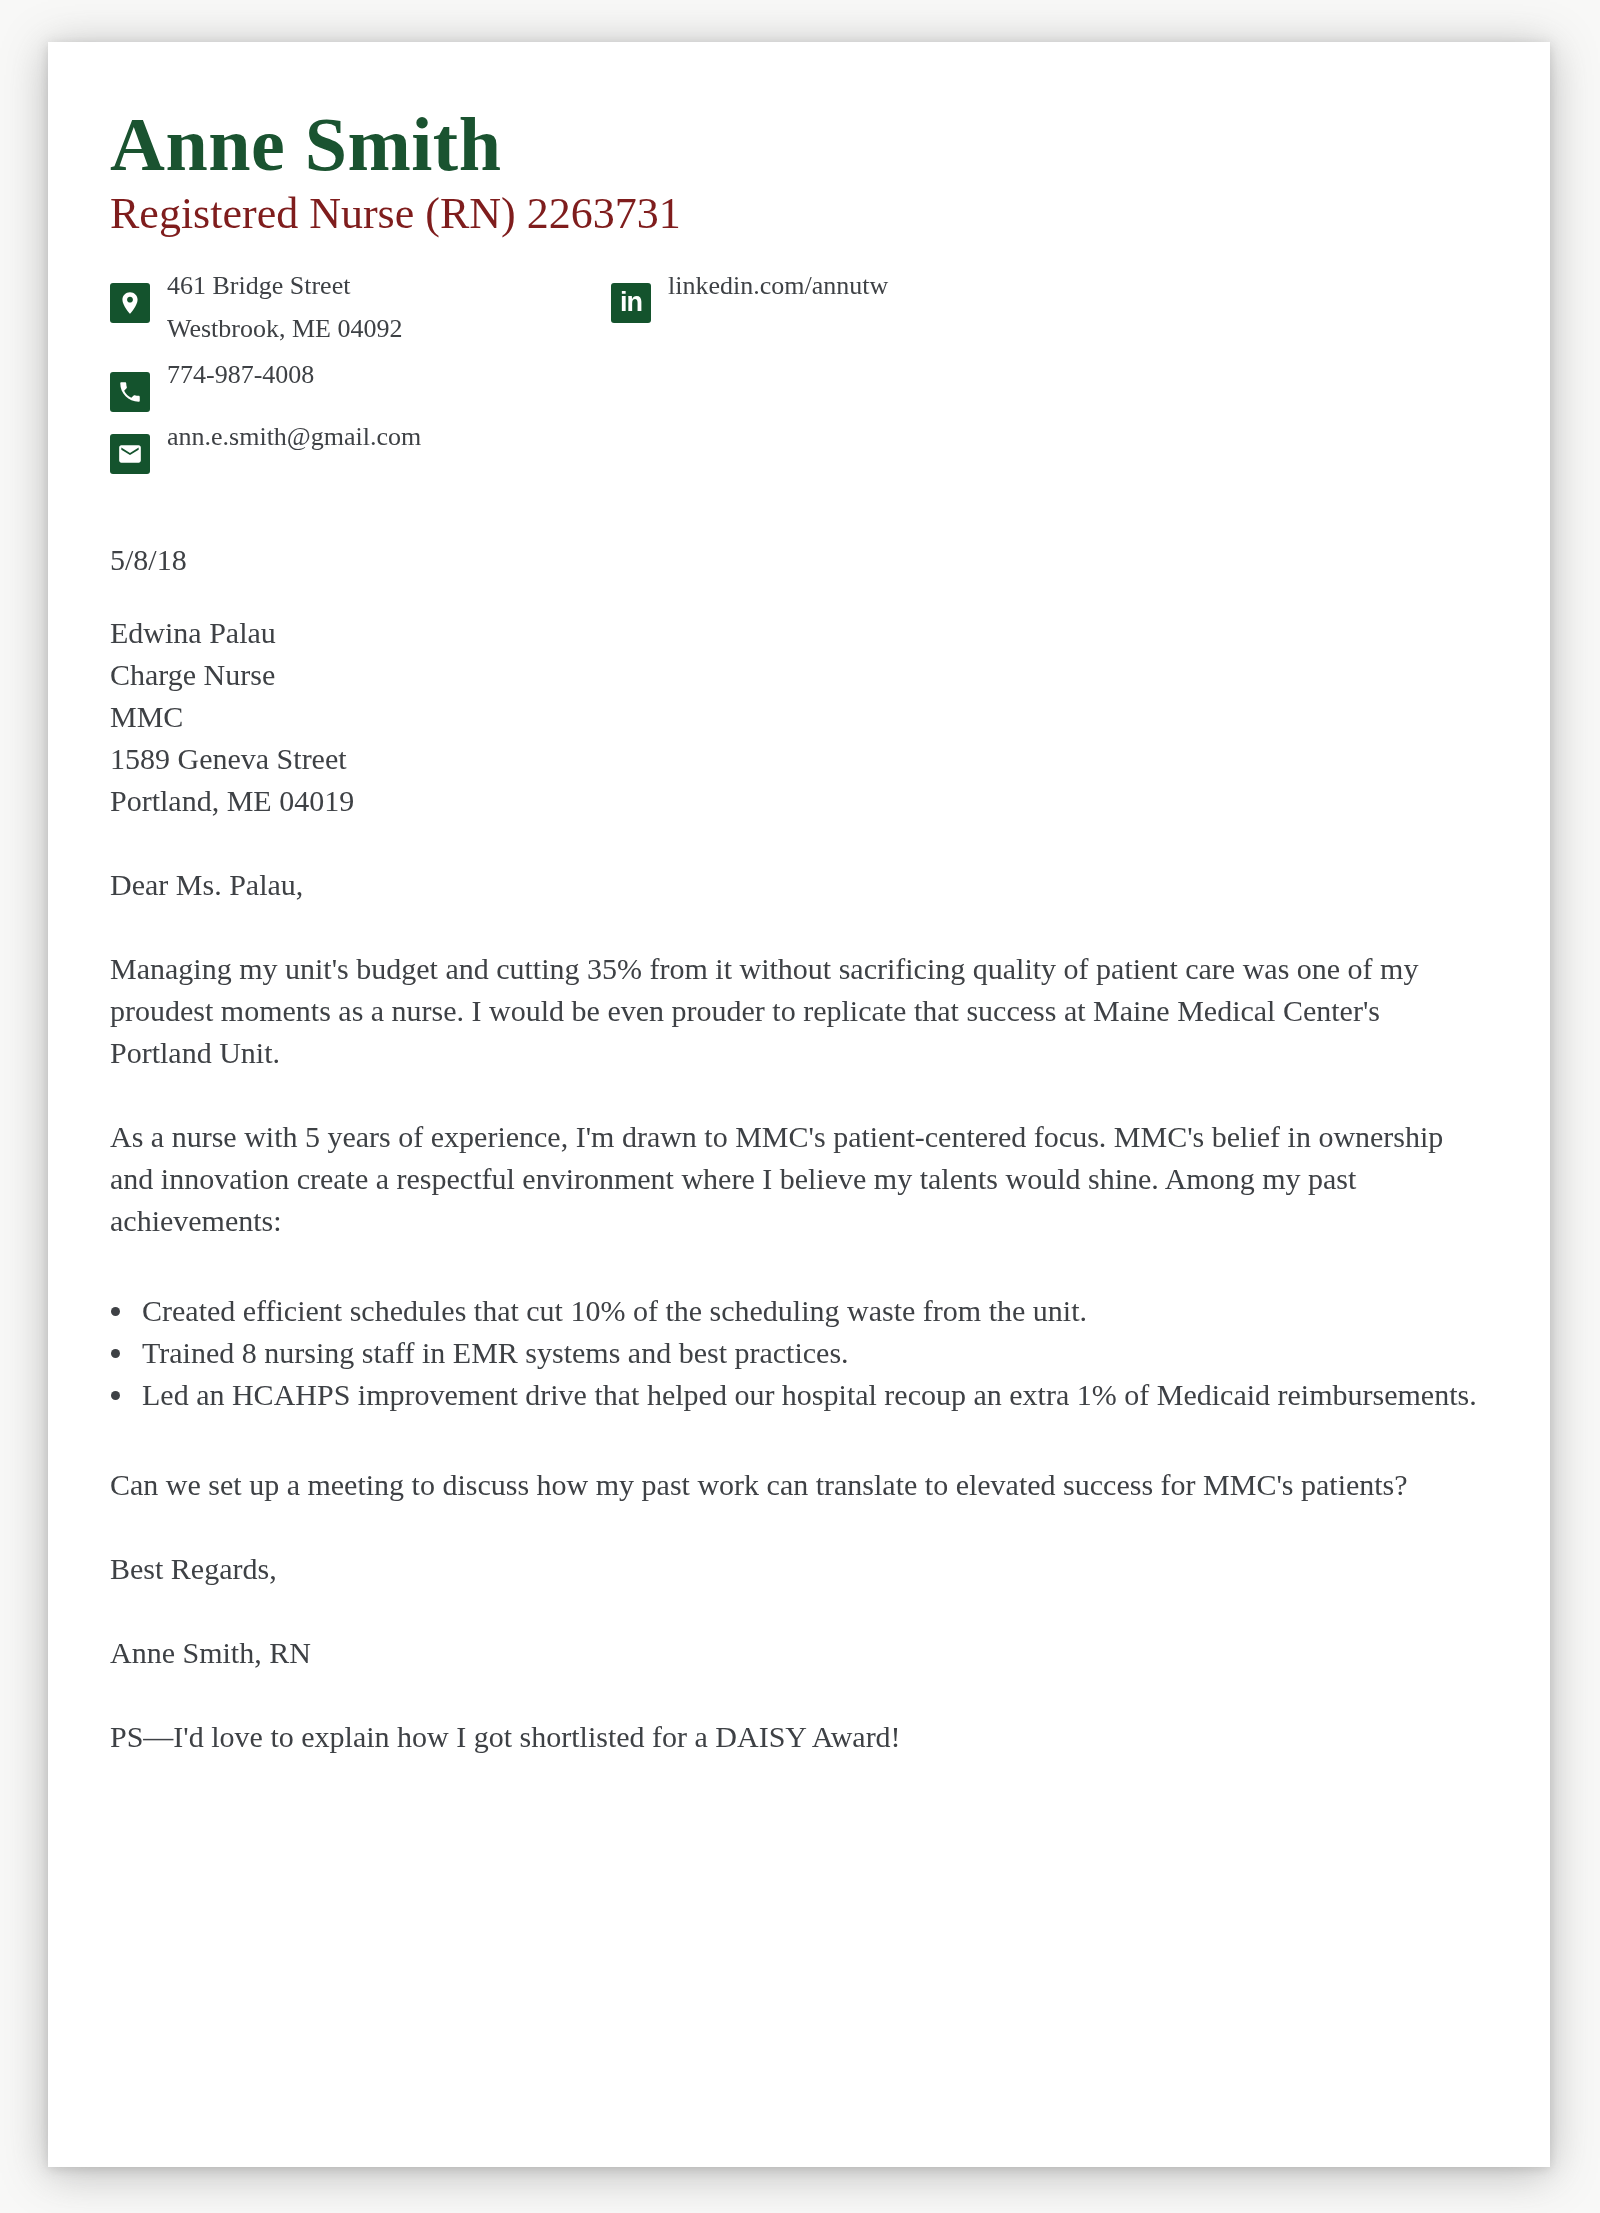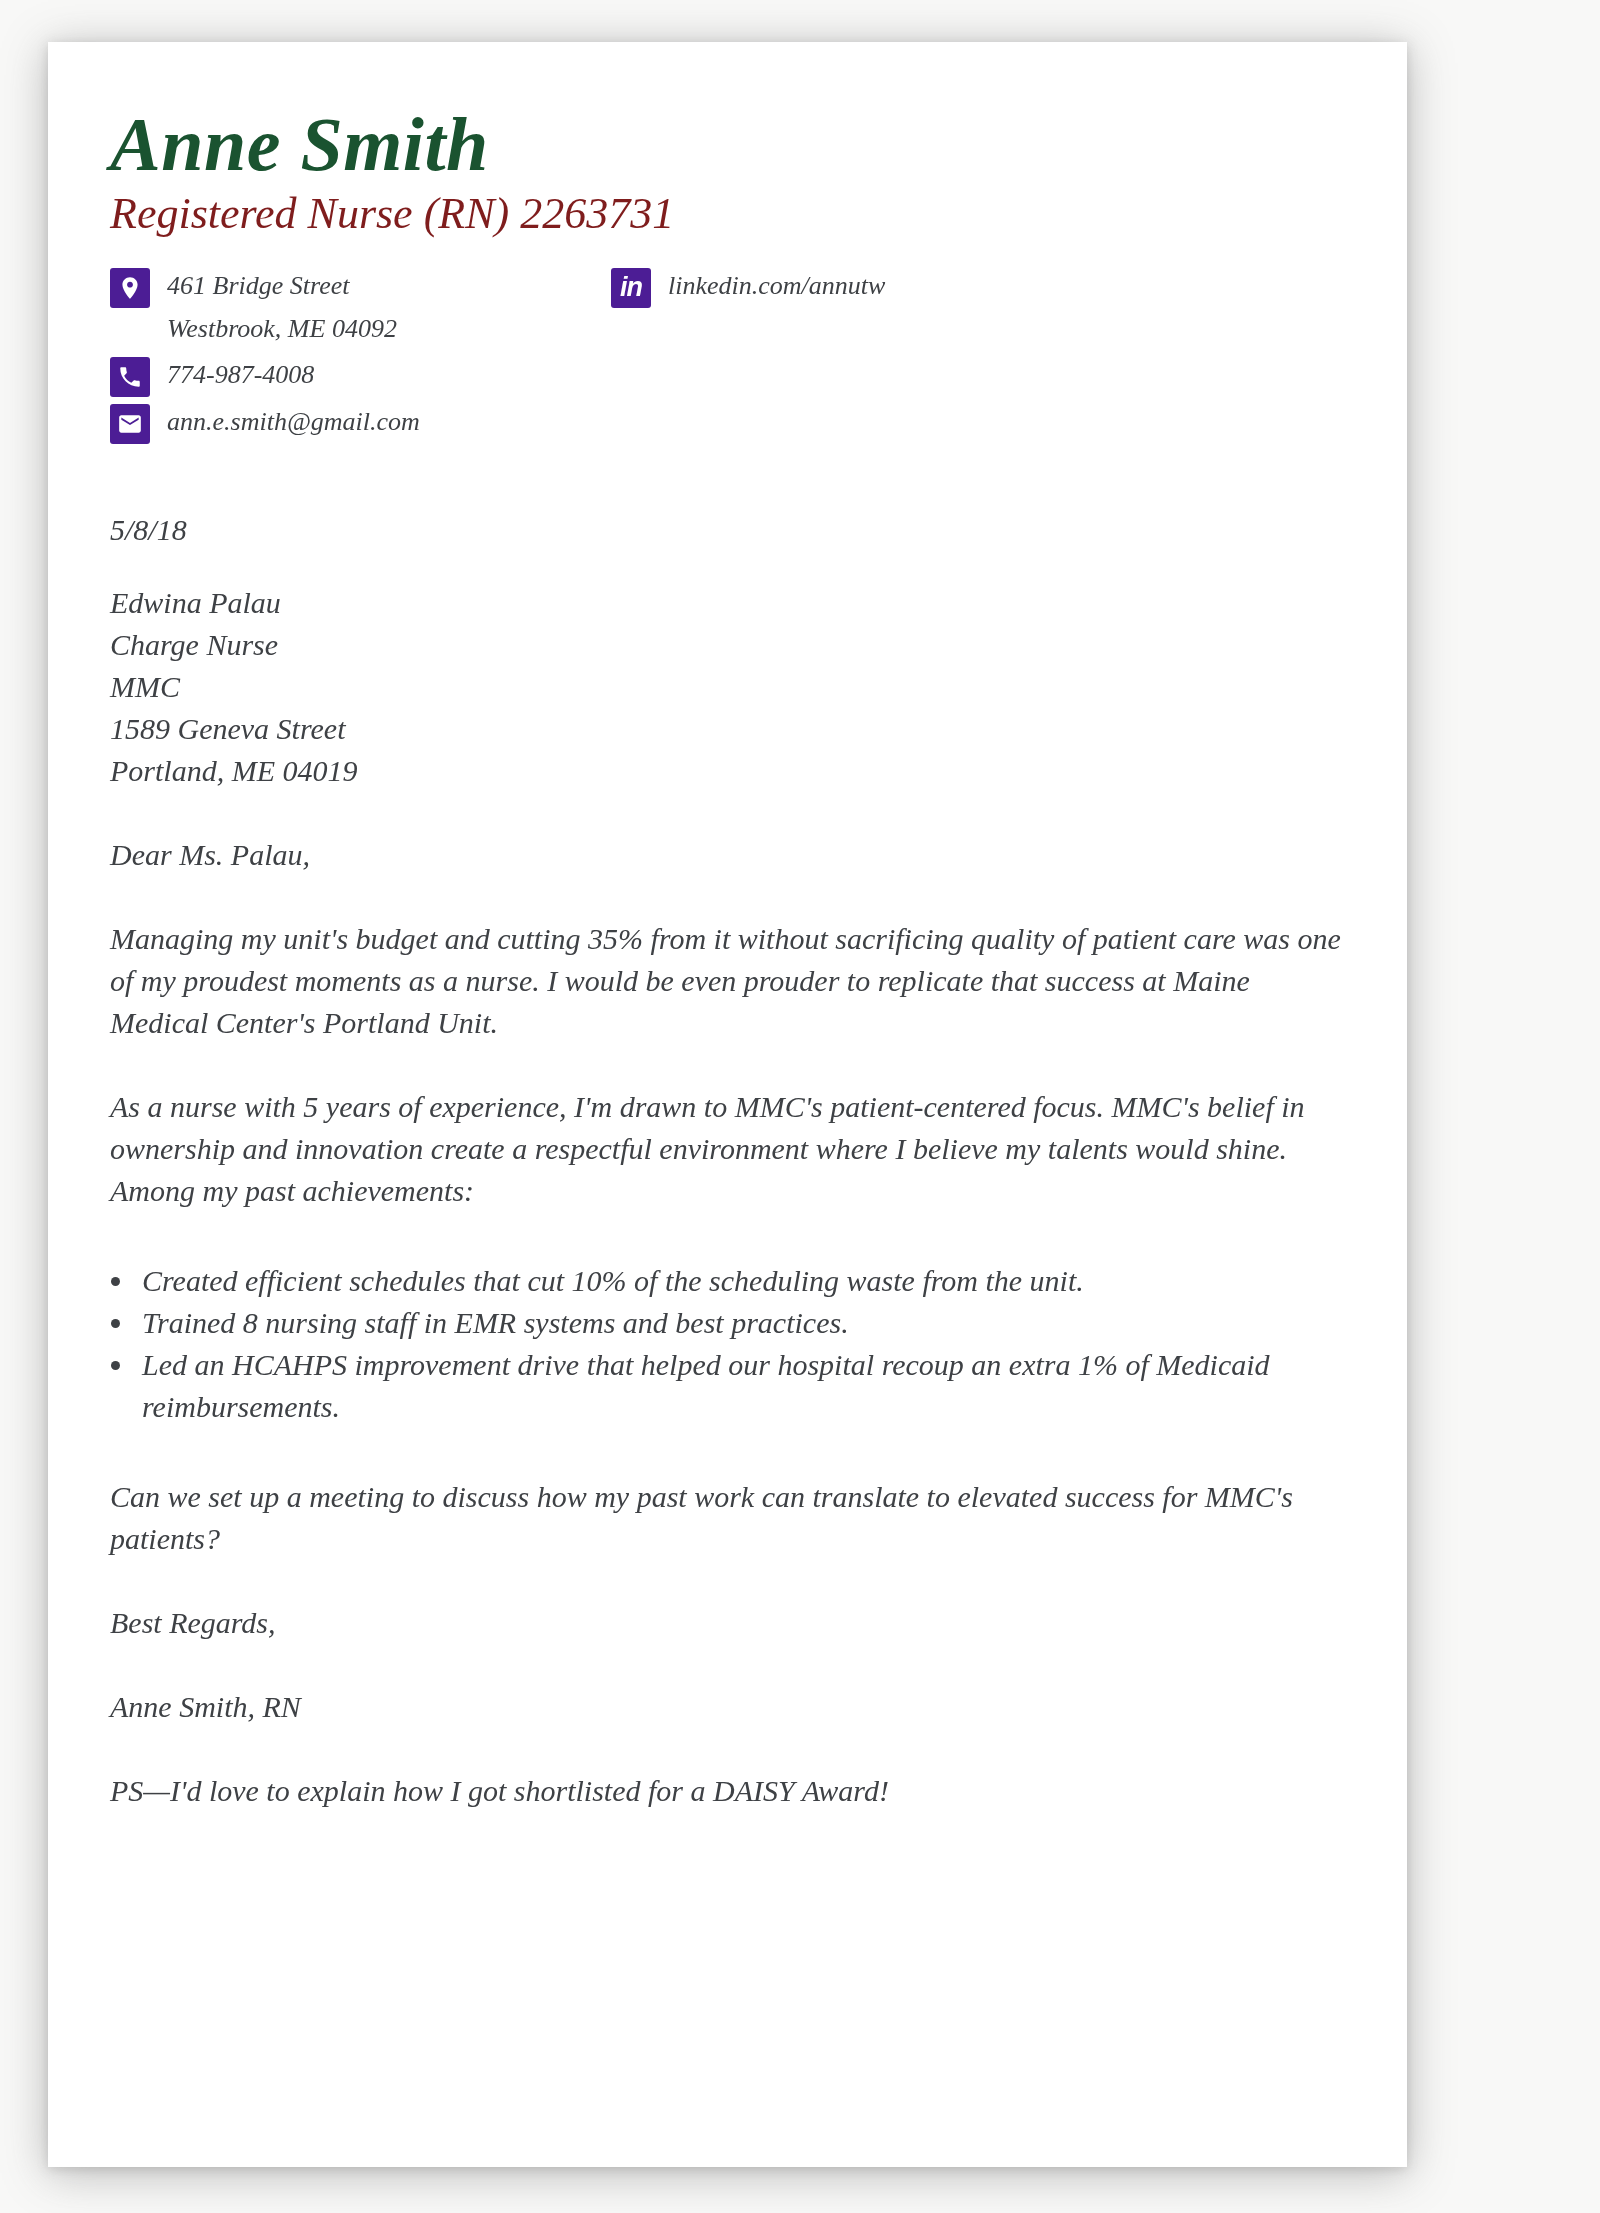--- a/index.html
+++ b/index.html
@@ -5,26 +5,25 @@
   html,body{margin:0;padding:0;}
   body{
     width:1600px;height:2213px;
     background:#f8f8f7;
     font-family:"Liberation Serif","DejaVu Serif",serif;
     position:relative;
     overflow:hidden;
   }
   .page{
     position:absolute;left:48px;top:42px;
-    width:1359px;height:2125px;
+    width:1502px;height:2125px;
     background:#ffffff;
     box-shadow:0 6px 42px rgba(90,90,90,0.40), 0 2px 10px rgba(120,120,120,0.25);
     box-sizing:border-box;
     padding:70px 66px 0 62px;
-    font-style:italic;
   }
   
   h1.name{
     margin:-6px 0 0 0;
     font-size:76px;line-height:1.0;
     font-weight:bold;
     color:#1a5330;
     letter-spacing:0.5px;
   }
   .subtitle{
@@ -40,26 +39,26 @@
   }
   .contact-col1{width:501px;flex-shrink:0;}
   .contact-col2{flex:1;}
   .c-row{
     display:flex;
     align-items:flex-start;
     margin-bottom:3px;
   }
   .c-icon{
     width:40px;height:40px;
-    background:#4c1d95;
+    background:#14532d;
     border-radius:3px;
     flex-shrink:0;
     display:flex;align-items:center;justify-content:center;
     margin-right:17px;
-    margin-top:4px;
+    margin-top:19px;
   }
   .c-icon svg{display:block;}
   .li-glyph{
     font-family:"Liberation Sans","DejaVu Sans",sans-serif;
     font-weight:bold;
     font-size:27px;
     color:#ffffff;
     line-height:1;
     letter-spacing:-1px;
     transform:translateY(-1px);

